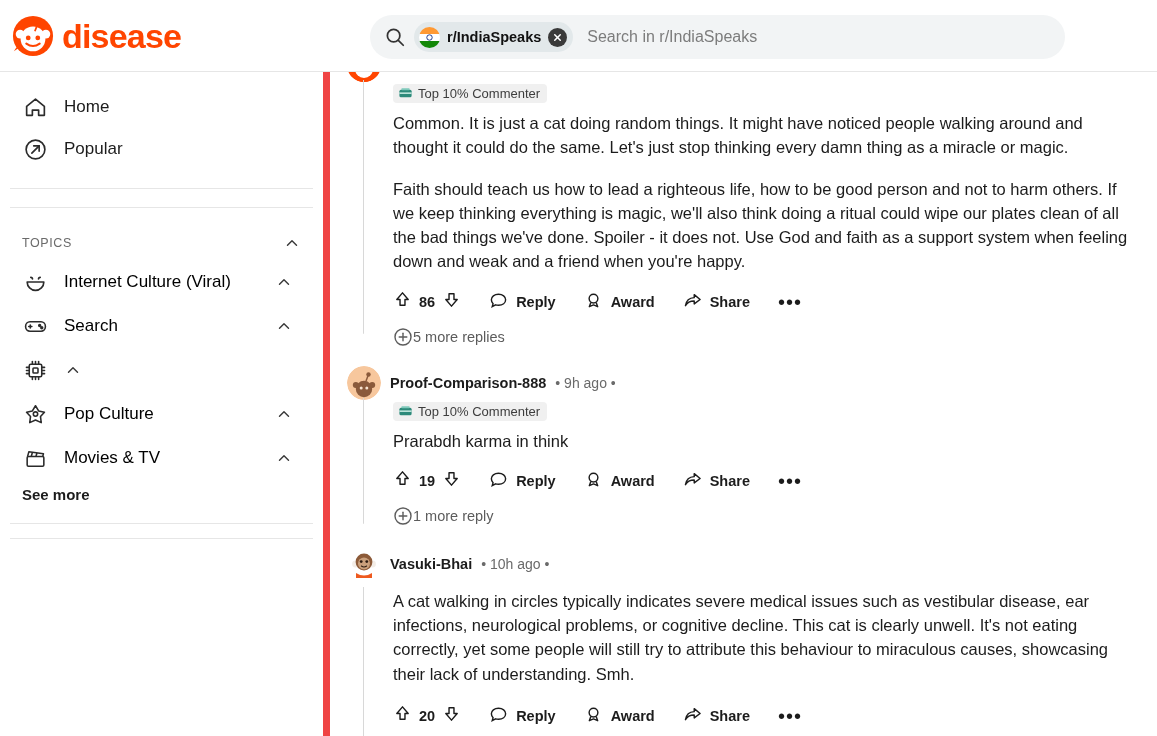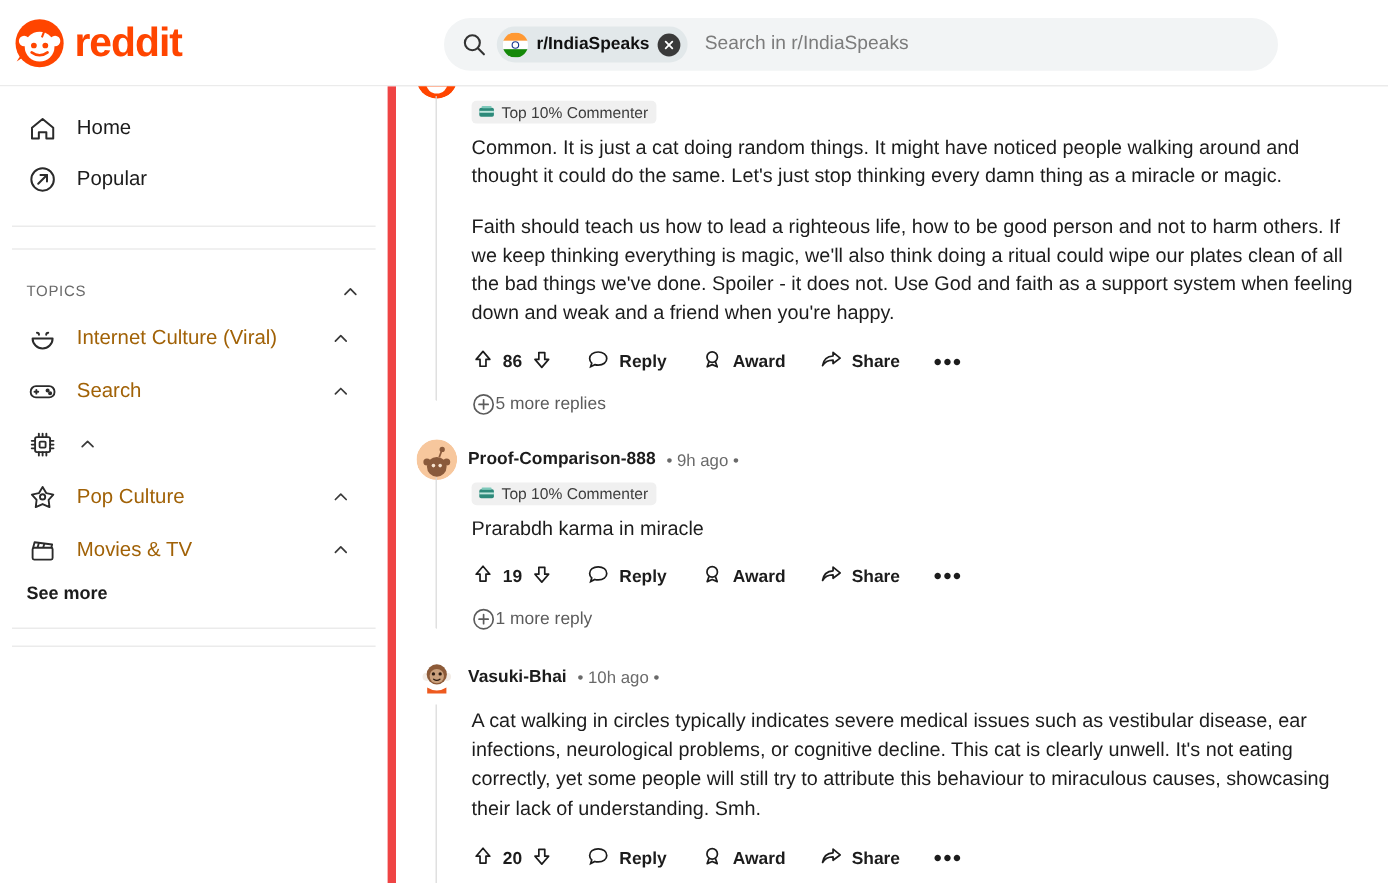--- a/index.html
+++ b/index.html
@@ -88,21 +88,21 @@
   .section-title {
     font-size: 12.5px; letter-spacing: 0.6px; color: #6a6a6a; text-transform: uppercase;
   }
   .chev { width: 18px; height: 18px; color: #3a3a3a; }
 
   .topic-item {
     display: flex; align-items: center; gap: 16px;
     min-height: 44px; padding: 4px 14px 4px 14px; border-radius: 8px;
     cursor: pointer; margin: 0 8px;
   }
-  .topic-label { font-size: 17px; color: #a16207; flex: 1; line-height: 1.28; }
+  .topic-label { font-size: 17px; color: #000000; flex: 1; line-height: 1.28; }
   .topic-chev { width: 18px; height: 18px; color: #3a3a3a; flex: 0 0 18px; margin-right: 8px; }
   .see-more {
     font-size: 15px; font-weight: 700; color: #1c1c1c;
     padding: 6px 22px; cursor: pointer;
   }
 
   
   .main {
     position: absolute; top: 72px; left: 331px;
     width: 826px; height: 664px;
@@ -165,21 +165,21 @@
           <circle cx="8.5" cy="20" r="4.6" fill="#ffffff"></circle>
           <circle cx="35.5" cy="20" r="4.6" fill="#ffffff"></circle>
           <circle cx="17" cy="24" r="2.5" fill="#ff4500"></circle>
           <circle cx="27" cy="24" r="2.5" fill="#ff4500"></circle>
           <path d="M15 30 Q22 35 29 30" stroke="#ff4500" stroke-width="2.2" fill="none" stroke-linecap="round"></path>
           <circle cx="27" cy="9" r="3.2" fill="#ff4500"></circle>
           <path d="M27 9 L24 17" stroke="#ff4500" stroke-width="1.8" fill="none"></path>
           <path d="M2 38 Q6 30 11 32" fill="#ff4500"></path>
         </svg>
       </span>
-      <span class="wordmark">reddit</span>
+      <span class="wordmark">disease</span>
     </div>
 
     <div class="searchwrap">
       <span class="search-icon">
         <svg viewBox="0 0 24 24" width="22" height="22" fill="none" stroke="currentColor" stroke-width="1.9">
           <circle cx="10.5" cy="10.5" r="6.8"></circle>
           <line x1="15.6" y1="15.6" x2="21" y2="21" stroke-linecap="round"></line>
         </svg>
       </span>
       <div class="chip">
@@ -450,21 +450,21 @@
         <span class="badge">
           <span class="badge-icon">
             <svg viewBox="0 0 16 16" width="15" height="15">
               <rect x="1.5" y="4" width="13" height="8" rx="1.6" fill="#2d8a7a"></rect>
               <rect x="1.5" y="6.8" width="13" height="1.7" fill="#bfe6dd"></rect>
               <rect x="3.5" y="2.4" width="9" height="2" rx="1" fill="#7fc9bb"></rect>
             </svg>
           </span>
           <span>Top 10% Commenter</span>
         </span>
-        <p class="ctext">Prarabdh karma in miracle</p>
+        <p class="ctext">Prarabdh karma in think</p>
         <div class="actions">
           <span class="vote">
             <span>
               <svg viewBox="0 0 20 20" width="19" height="19" fill="none" stroke="currentColor" stroke-width="1.5" stroke-linejoin="round">
                   <path d="M10 3 L16 10 L12.6 10 L12.6 16 L7.4 16 L7.4 10 L4 10 Z"></path>
                 </svg>
             </span>
             <span class="vote-count">19</span>
             <span>
               <svg viewBox="0 0 20 20" width="19" height="19" fill="none" stroke="currentColor" stroke-width="1.5" stroke-linejoin="round">

